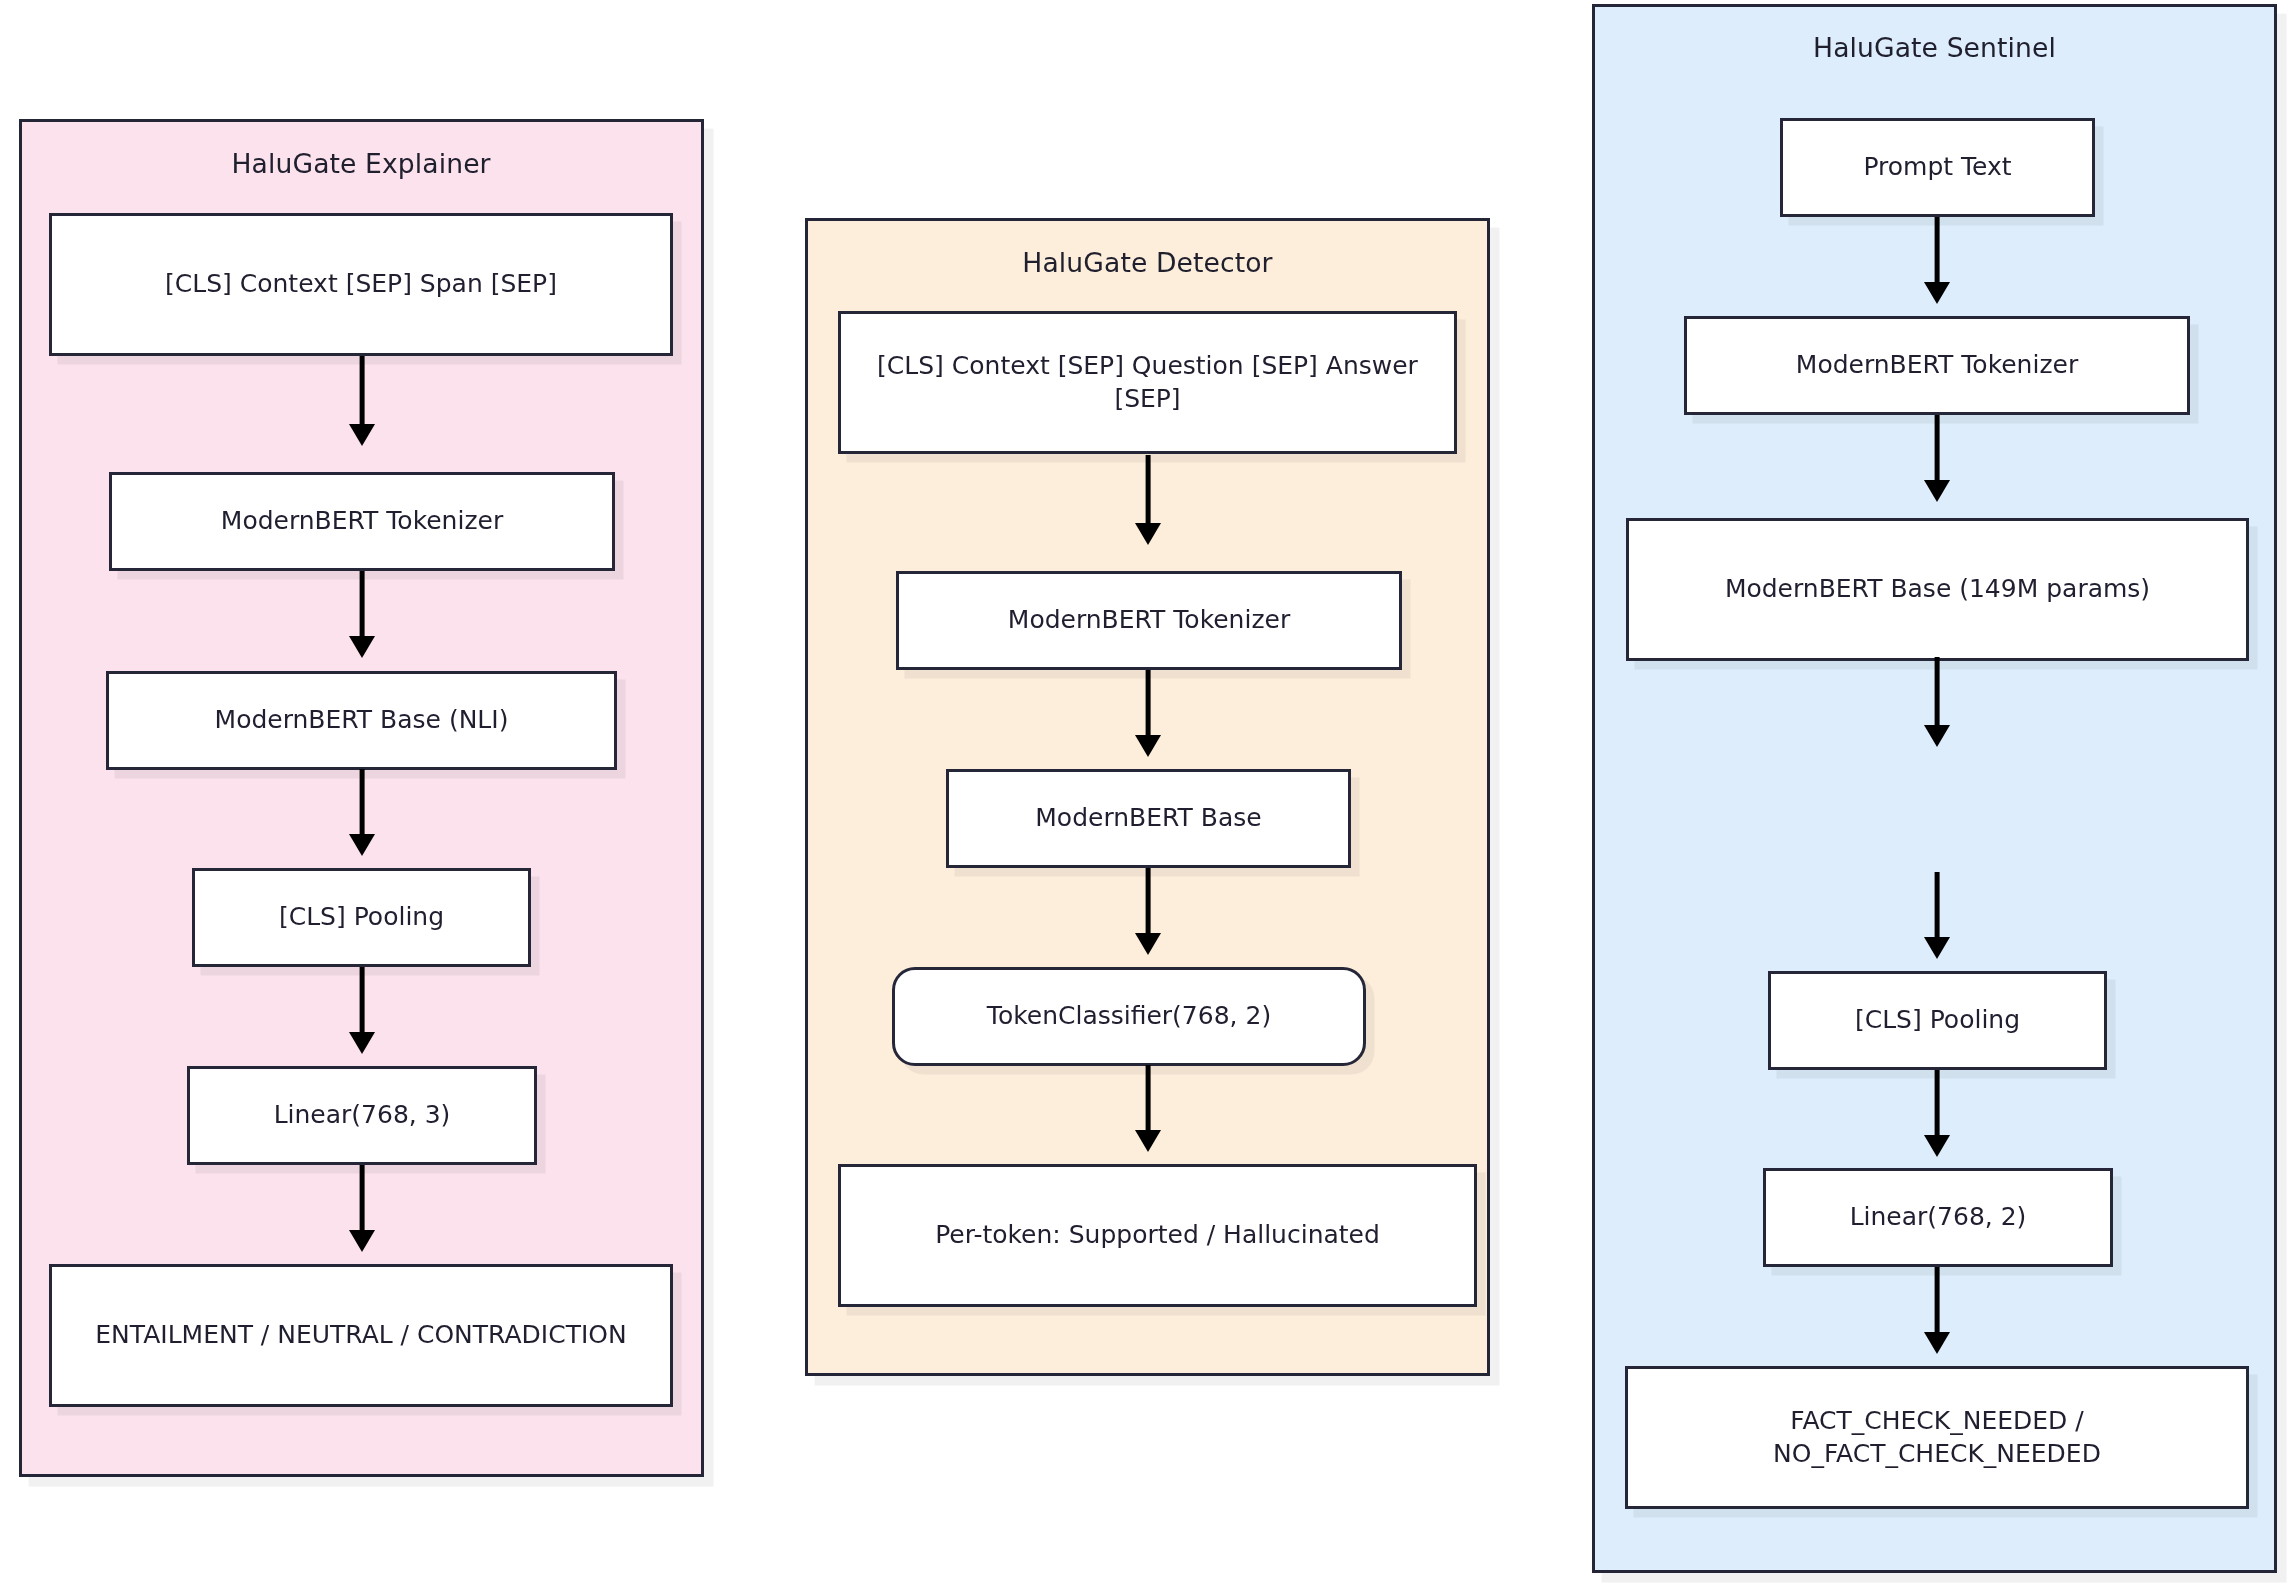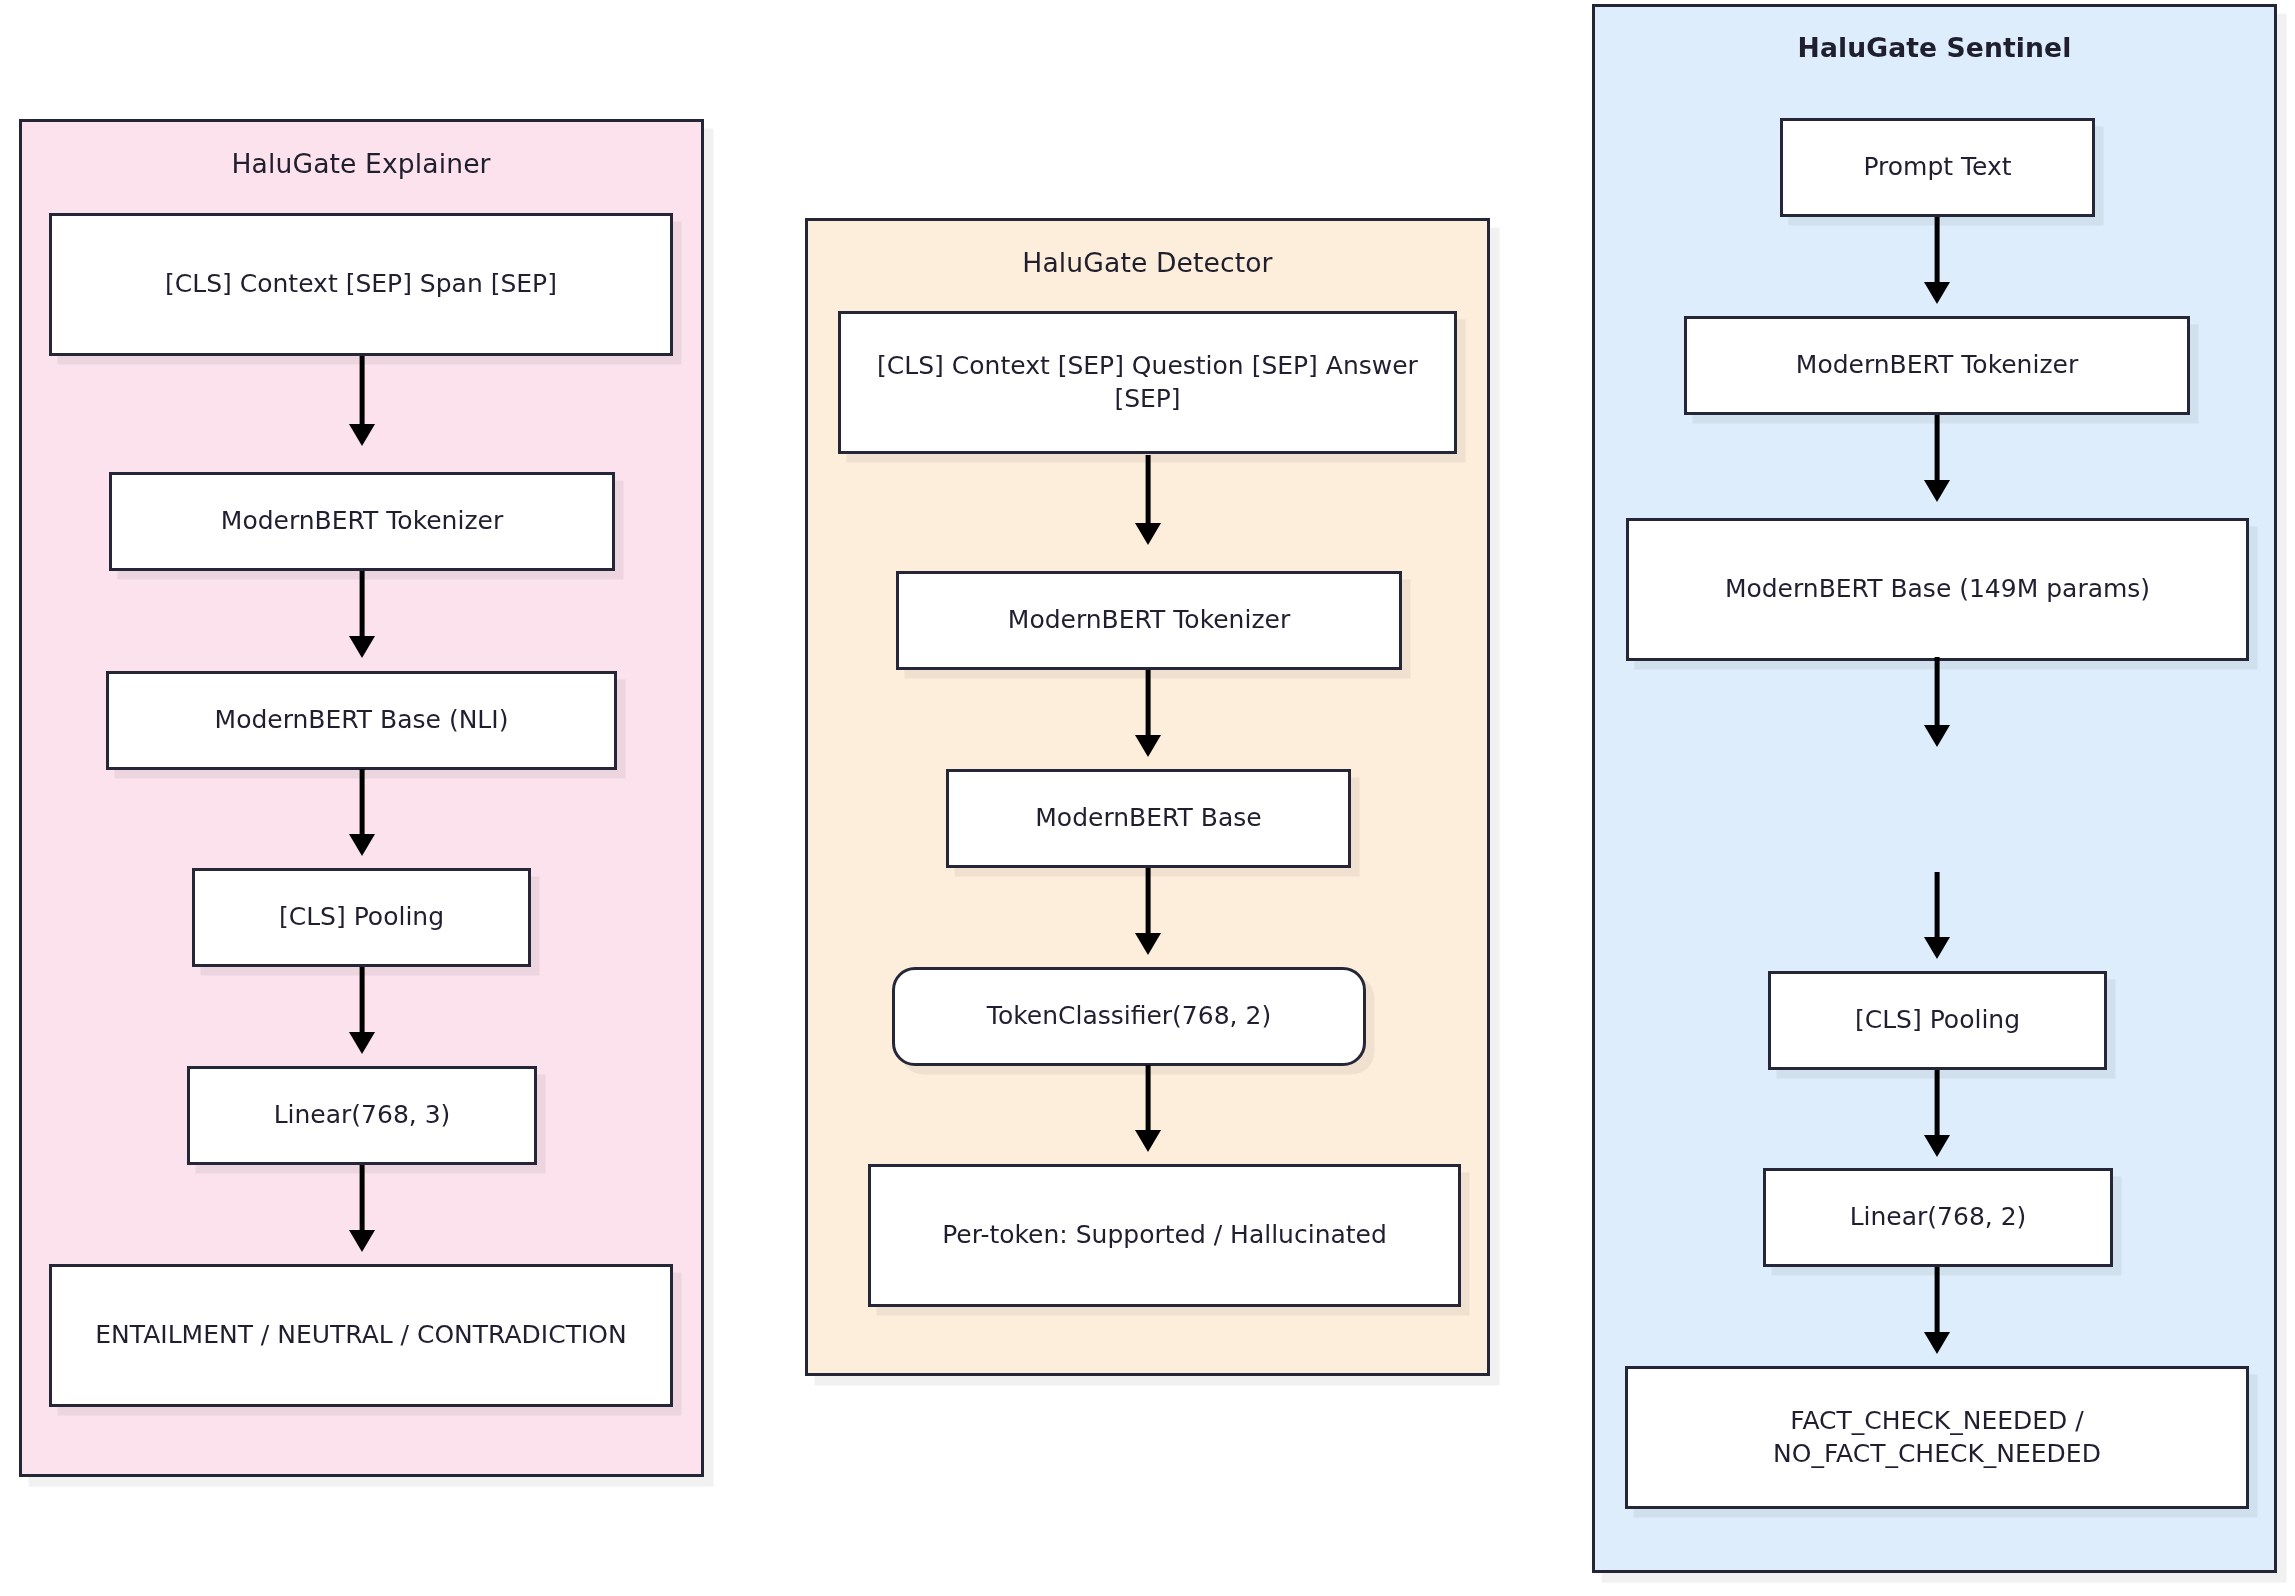--- a/index.html
+++ b/index.html
@@ -172,25 +172,25 @@
 
   <div class="node" style="left:892px; top:967px; width:474px; height:99px;border-radius:23px;">
     <span>TokenClassifier(768, 2)</span>
   </div>
 
   <div class="arrow" style="left:1148px; top:1065px; height:87px;">
     <div class="shaft" style="height:65px;"></div>
       <div class="head"></div>
   </div>
 
-  <div class="node" style="left:868px; top:1164px; width:593px; height:143px;">
+  <div class="node" style="left:838px; top:1164px; width:639px; height:143px;">
     <span>Per-token: Supported / Hallucinated</span>
   </div>
 
-  <div class="cluster cluster-blue" style="left:1592px; top:4.3px; width:685px; height:1569px;font-weight:bold;">
+  <div class="cluster cluster-blue" style="left:1592px; top:4.3px; width:685px; height:1569px;">
     <div class="cluster-title" style="top:25.5px;">HaluGate Sentinel</div>
   </div>
 
   <div class="node" style="left:1780px; top:118px; width:315px; height:99px;">
     <span>Prompt Text</span>
   </div>
 
   <div class="arrow" style="left:1937px; top:217px; height:87px;">
     <div class="shaft" style="height:65px;"></div>
       <div class="head"></div>

